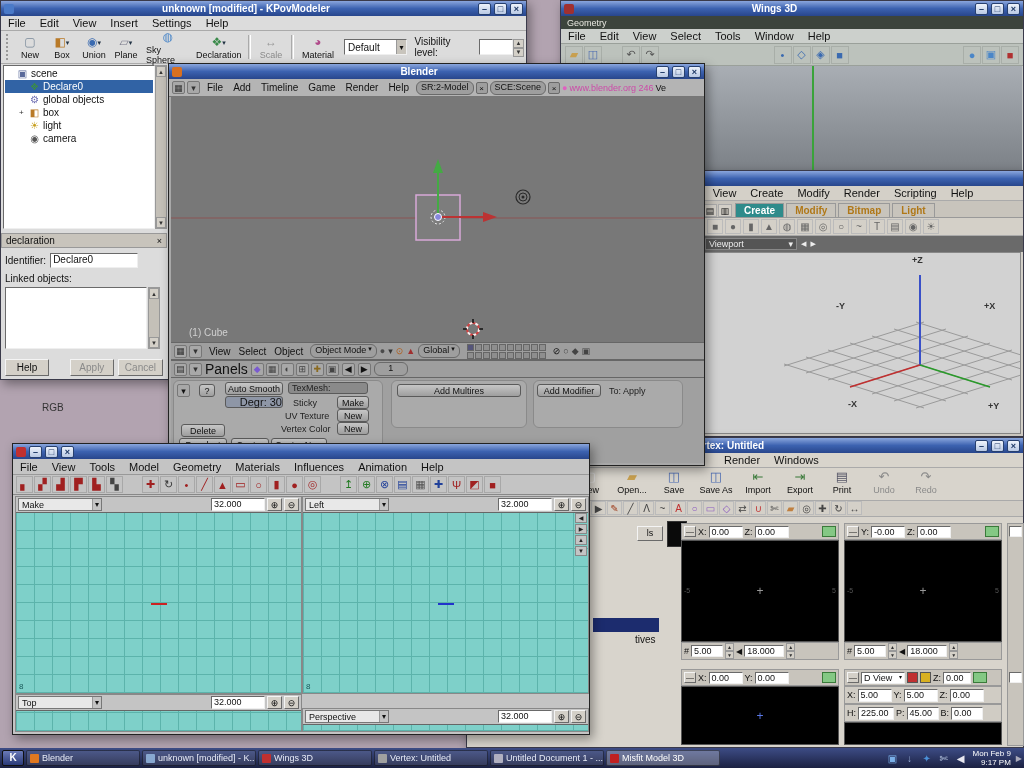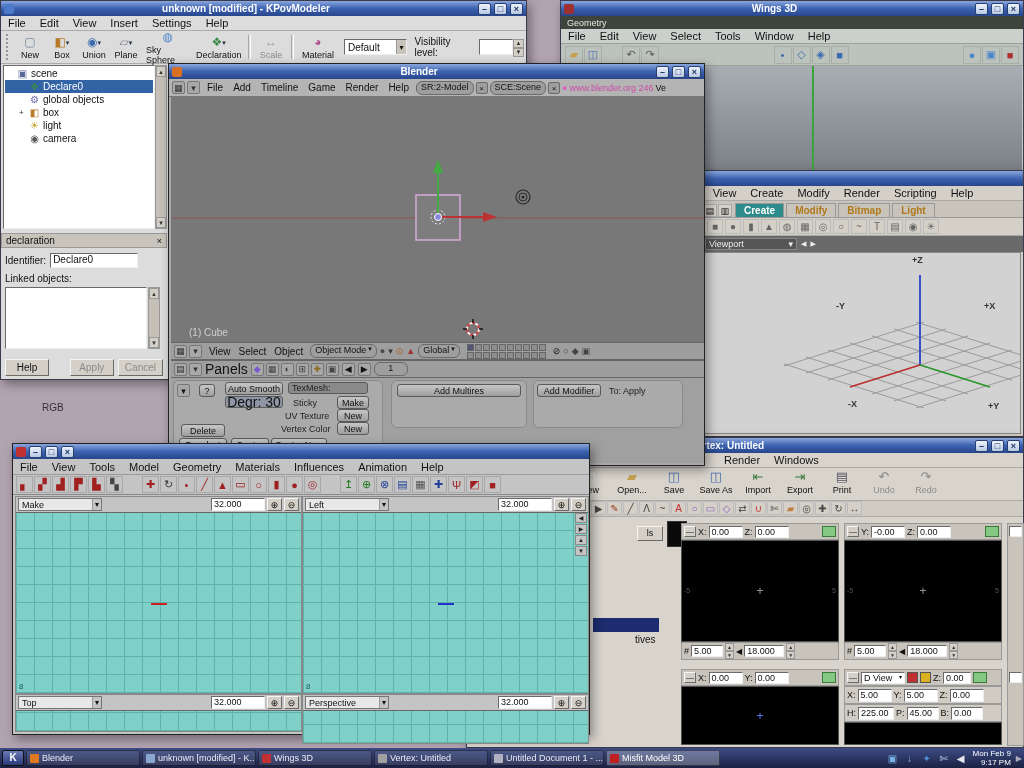--- a/index.html
+++ b/index.html
@@ -117,21 +117,21 @@
 #bl-vplabel{position:absolute;left:18px;bottom:4px;color:#d0d0d0;font-size:10px}
 #bl-vphdr,#bl-bhdr{position:absolute;left:2px;width:533px;height:18px;background:#9e9e9e;border-top:1px solid #666;border-bottom:1px solid #666;display:flex;align-items:center;gap:3px;font-size:10px;padding:0 3px}
 #bl-vphdr{top:278px}
 #bl-bhdr{top:296px}
 .bl-layers{display:grid;grid-template-columns:repeat(10,7px);grid-auto-rows:7px;gap:1px;margin:0 4px}
 .bl-layers i{background:#8e8e8e;border:1px solid #666}
 .bl-layers i.on{background:#55557a}
 #bl-bpanel{position:absolute;left:2px;top:314px;bottom:2px;width:533px;background:#a0a0a0;overflow:hidden}
 .blpanelbg{position:absolute;background:#aaaaaa;border:1px solid #8a8a8a;border-radius:6px}
 .blb{position:absolute;background:linear-gradient(#c6c6c6,#9e9e9e);border:1px solid #5a5a5a;border-radius:3px;font-size:9px;text-align:center;line-height:12px;color:#111;height:13px}
-.blnum{position:absolute;background:#8e96a6;border:1px solid #5a5a5a;border-radius:3px;font-size:14px;text-align:center;line-height:11px;height:12px}
+.blnum{position:absolute;background:#8e96a6;border:1px solid #5a5a5a;border-radius:3px;font-size:11px;text-align:right;line-height:11px;height:12px}
 .bltxt{position:absolute;background:#8a8a8a;border:1px solid #5a5a5a;border-radius:3px;font-size:9px;line-height:11px;height:12px;padding:0 3px;color:#222}
 .bll{position:absolute;font-size:9px;color:#222}
 
 
 #misfit{left:12px;top:443px;width:578px;height:292px;background:#c4c4c4;border-color:#222}
 #misfit .mbar{height:16px;border-bottom:1px solid #999}
 #mm-toolbar{display:flex;align-items:center;height:20px;padding:0 3px;gap:1px;border-bottom:1px solid #888}
 .mm-tico{width:17px;height:17px;font-size:11px;display:flex;align-items:center;justify-content:center;background:#c4c4c4;border:1px solid #a8a8a8}
 #mm-grid{position:absolute;left:2px;top:52px;right:2px;bottom:2px}
 .mm-cell{position:absolute;border:1px solid #888;overflow:hidden}
@@ -882,21 +882,21 @@
           <span class="ddbtn">▾</span>
         </span>
         <span class="spacer"></span>
         <span class="field inset mm-zoom">32.000</span>
         <span class="mm-zb raised">⊕</span>
         <span class="mm-zb raised">⊖</span>
       </div>
       <div class="mm-canvas"></div>
     </div>
 
-    <div class="mm-cell" style="left:287px;top:198px;width:287px;height:50px">
+    <div class="mm-cell" style="left:287px;top:212px;width:287px;height:24px">
       <div class="mm-vhdr">
         <span class="mm-dd">
           <span>Perspective</span>
           <span class="ddbtn">▾</span>
         </span>
         <span class="spacer"></span>
         <span class="field inset mm-zoom">32.000</span>
         <span class="mm-zb raised">⊕</span>
         <span class="mm-zb raised">⊖</span>
       </div>

